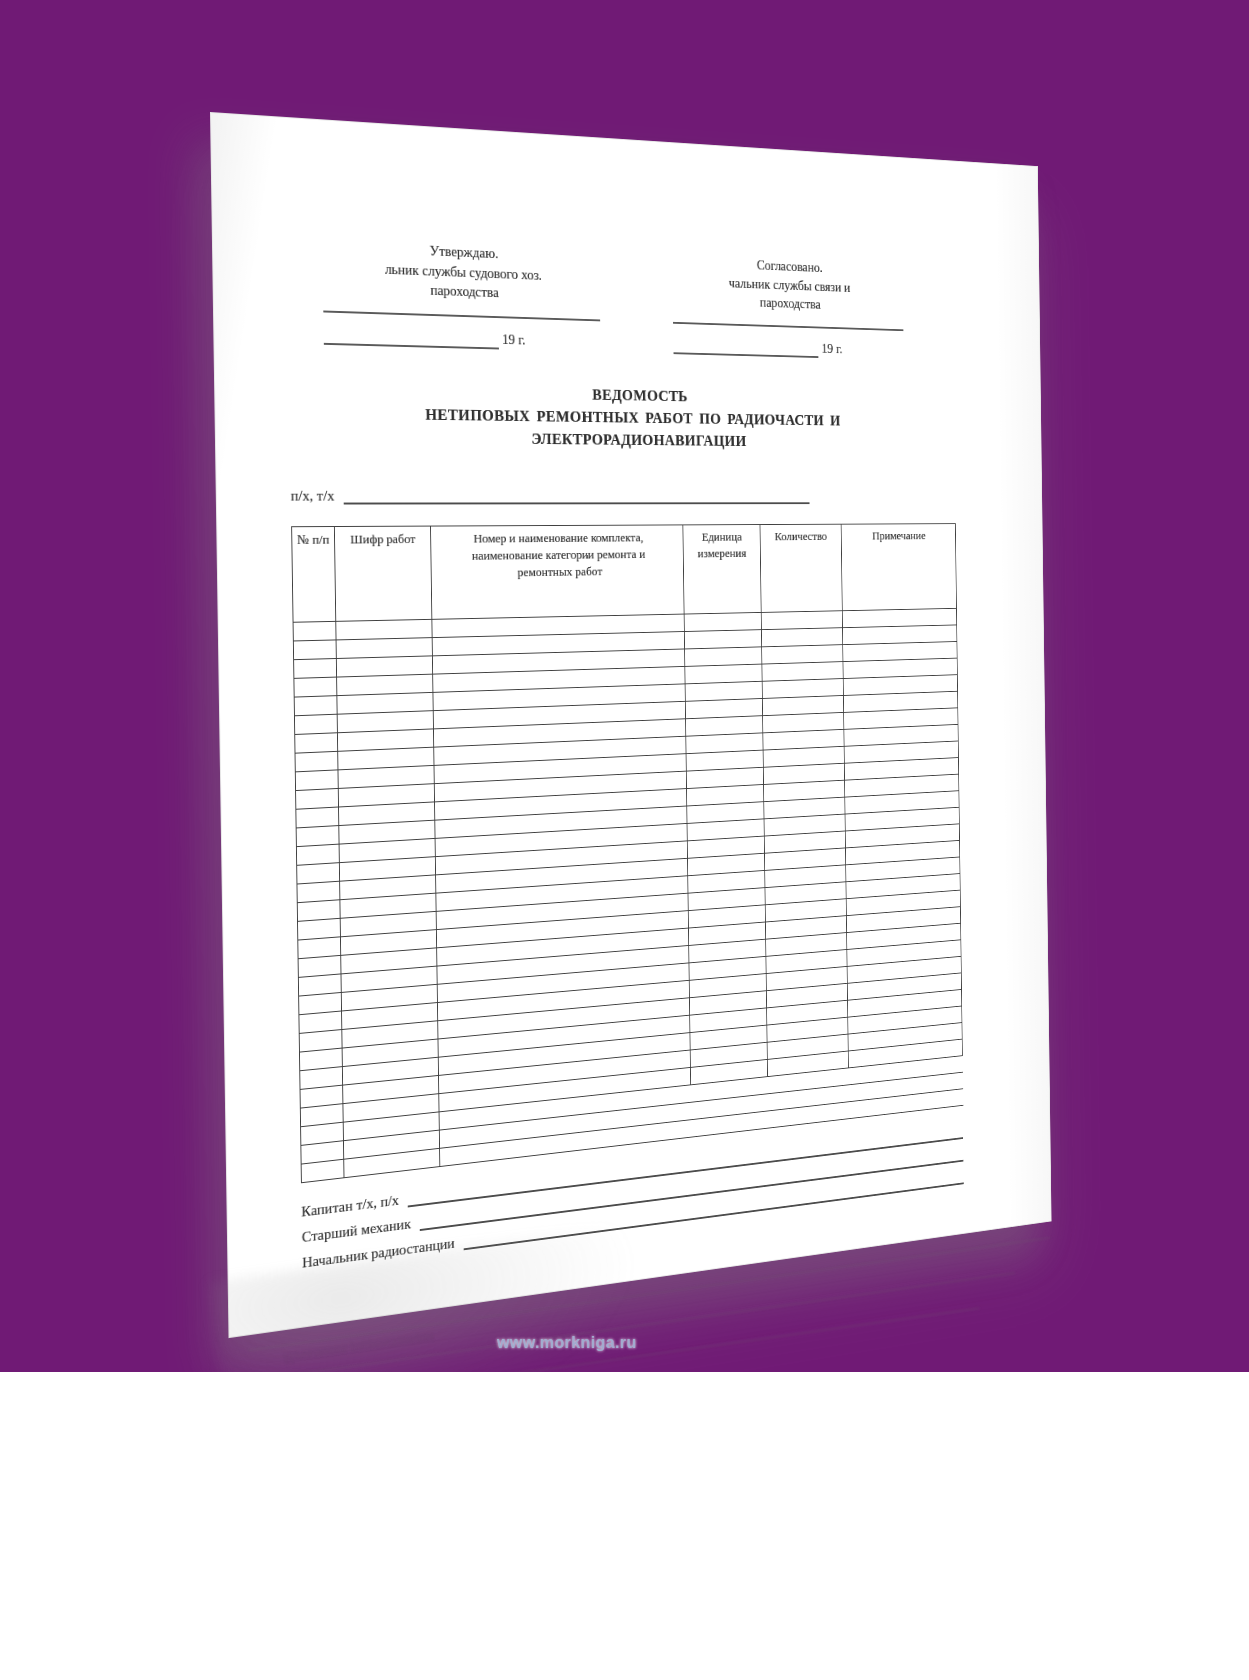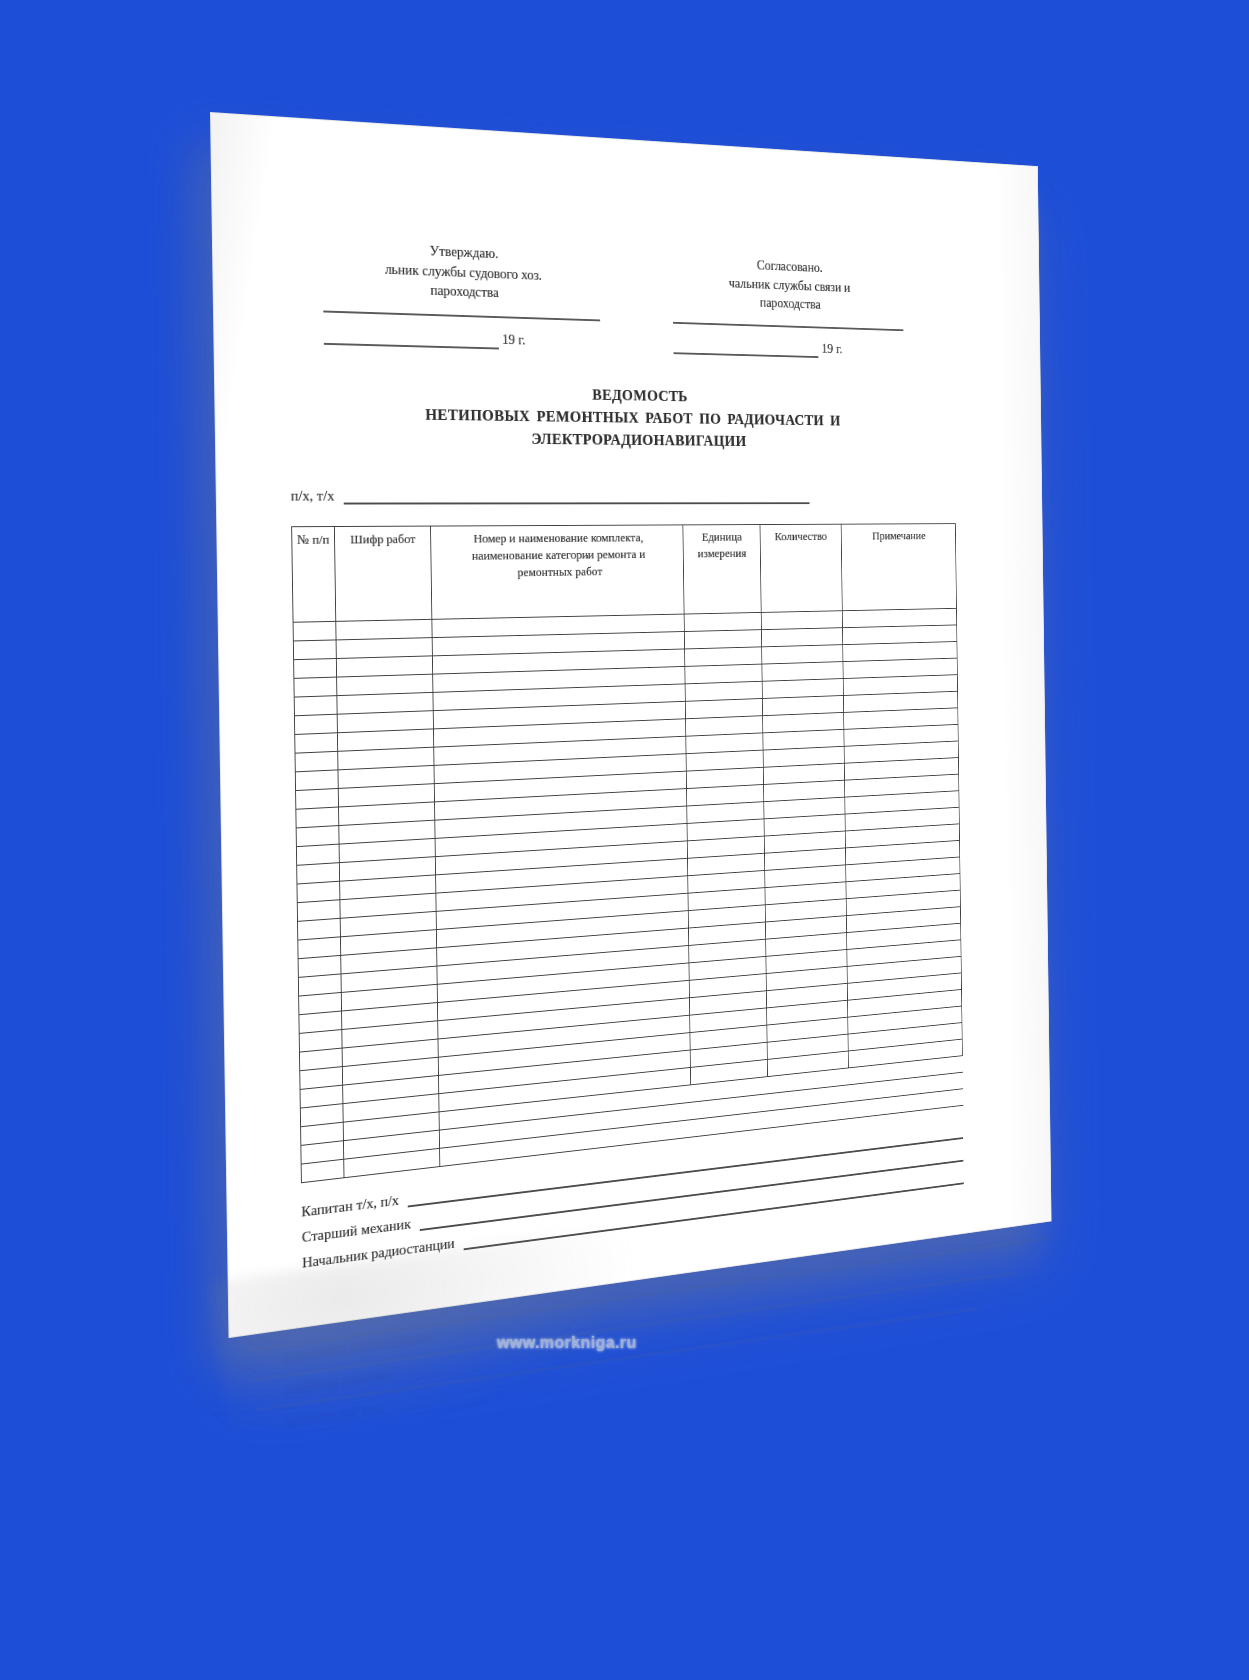--- a/index.html
+++ b/index.html
@@ -1,16 +1,16 @@
 <!DOCTYPE html>
 <html><head>
 <meta charset="utf-8">
 <style>
   html,body{margin:0;padding:0;background:#ffffff;}
-  .scene{position:relative;width:1249px;height:1680px;background:#1d4ed8;overflow:hidden;
+  .scene{position:relative;width:1249px;height:1372px;background:#701a75;overflow:hidden;
          font-family:"Liberation Serif","DejaVu Serif",serif;color:#333;}
   
   .page{position:absolute;left:210px;top:112px;width:1000px;height:1230px;background:#ffffff;
         border:1px solid #e6e6e6;box-sizing:border-box;padding:118px 122px 0 78px;
         transform-origin:0 0;
         transform:perspective(1700px) rotateY(16deg) skewX(0.9deg) skewY(3.6deg);
         box-shadow:-20px 30px 45px rgba(125,125,125,0.30),8px 55px 70px rgba(140,140,140,0.16);
         text-shadow:0 0 0.5px rgba(60,60,60,0.55);}
   .page::before{content:"";position:absolute;inset:0;pointer-events:none;
         background:linear-gradient(100deg,rgba(0,0,0,0.05),rgba(0,0,0,0) 70px),

